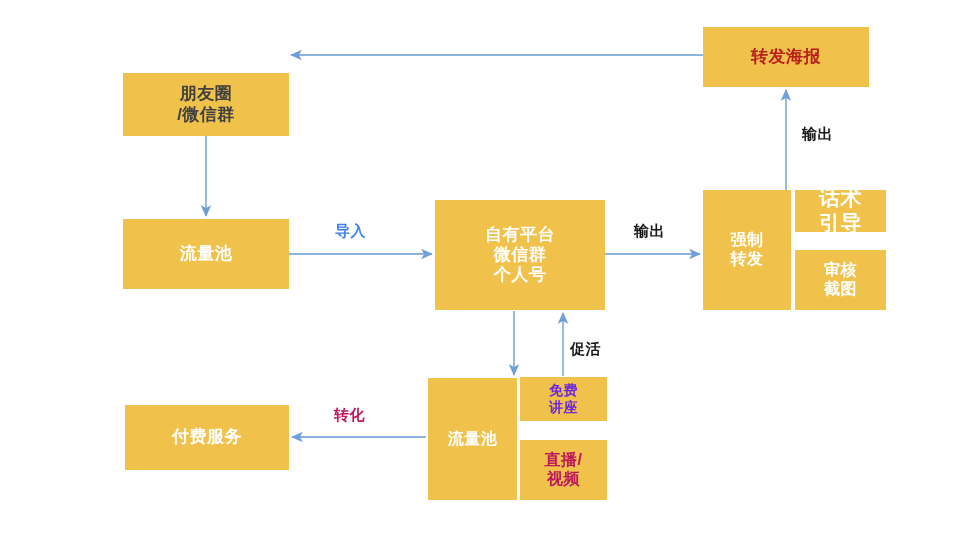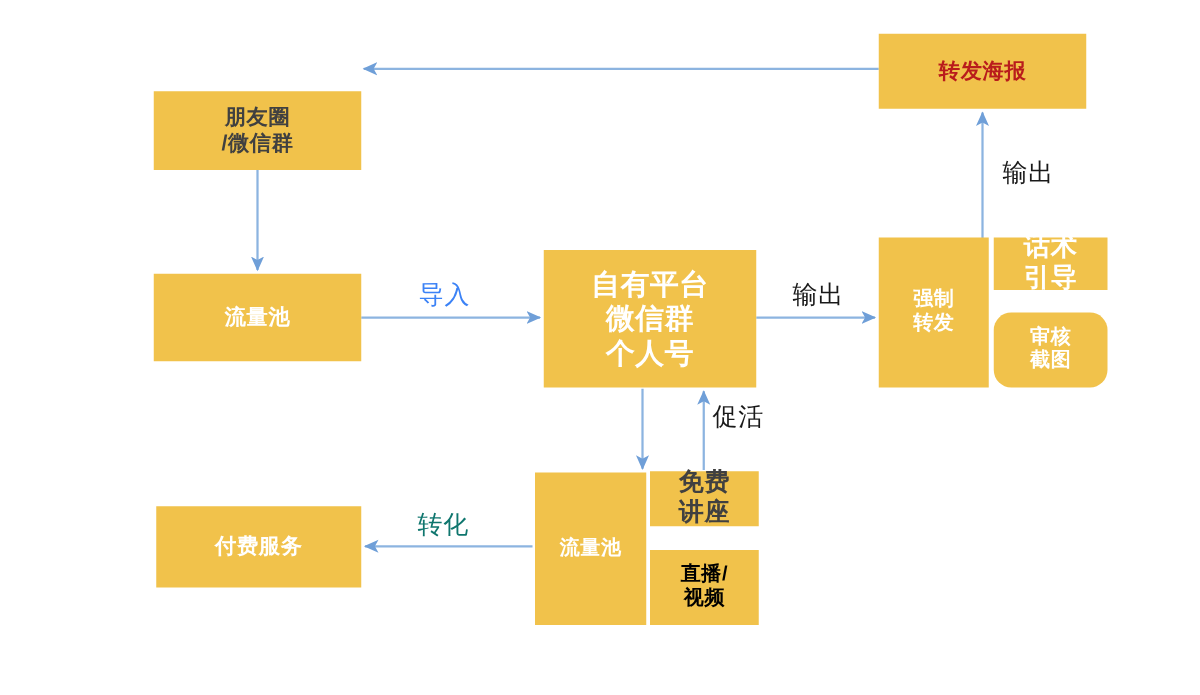--- a/index.html
+++ b/index.html
@@ -26,22 +26,22 @@
     text-align: center;
     font-weight: 700;
     line-height: 1.18;
     box-sizing: border-box;
     letter-spacing: 0.5px;
   }
   .node .ln { display: block; white-space: nowrap; }
   .edge-label {
     position: absolute;
     color: #191919;
-    font-weight: 400;
-    font-size: 20px;
+    font-weight: 700;
+    font-size: 15px;
     white-space: nowrap;
     letter-spacing: 0.5px;
   }
   svg.edges {
     position: absolute;
     left: 0; top: 0;
     width: 960px;
     height: 556px;
     overflow: visible;
   }
@@ -73,53 +73,53 @@
       <div class="node" style="left: 123px; top: 25px; width: 166px; height: 63px; font-size: 17px; background: rgb(241, 194, 75); color: #404040; margin-top: 48px;">
         <span class="ln">朋友圈</span>
         <span class="ln">/微信群</span>
       </div>
       <div class="node" style="left: 703px; top: 27px; width: 166px; height: 60px; font-size: 17px; background: rgb(241, 194, 75); color: #b91c1c;">
         <span class="ln">转发海报</span>
       </div>
       <div class="node" style="left: 123px; top: 219px; width: 166px; height: 70px; font-size: 17px; background: rgb(241, 194, 75); color: rgb(255, 255, 255);">
         <span class="ln">流量池</span>
       </div>
-      <div class="node" style="left: 435px; top: 200px; width: 170px; height: 110px; font-size: 23px; background: rgb(241, 194, 75); color: rgb(255, 255, 255);">
+      <div class="node" style="left: 435px; top: 200px; width: 170px; height: 110px; font-size: 17px; background: rgb(241, 194, 75); color: rgb(255, 255, 255);">
         <span class="ln">自有平台</span>
         <span class="ln">微信群</span>
         <span class="ln">个人号</span>
       </div>
       <div class="node" style="left: 703px; top: 190px; width: 88px; height: 120px; font-size: 16px; background: rgb(241, 194, 75); color: rgb(255, 255, 255);">
         <span class="ln">强制</span>
         <span class="ln">转发</span>
       </div>
       <div class="node" style="left: 795px; top: 190px; width: 91px; height: 42px; font-size: 21px; background: rgb(241, 194, 75); color: rgb(255, 255, 255);">
         <span class="ln">话术</span>
         <span class="ln">引导</span>
       </div>
-      <div class="node" style="left: 795px; top: 250px; width: 91px; height: 60px; font-size: 16px; background: rgb(241, 194, 75); color: rgb(255, 255, 255); border-radius: 14px;">
+      <div class="node" style="left: 795px; top: 250px; width: 91px; height: 60px; font-size: 16px; background: rgb(241, 194, 75); color: rgb(255, 255, 255);">
         <span class="ln">审核</span>
         <span class="ln">截图</span>
       </div>
       <div class="node" style="left: 125px; top: 405px; width: 164px; height: 65px; font-size: 17px; background: rgb(241, 194, 75); color: rgb(255, 255, 255); text-align: right;">
         <span class="ln">付费服务</span>
       </div>
       <div class="node" style="left: 428px; top: 378px; width: 89px; height: 122px; font-size: 16px; background: rgb(241, 194, 75); color: rgb(255, 255, 255);">
         <span class="ln">流量池</span>
       </div>
-      <div class="node" style="left: 520px; top: 377px; width: 87px; height: 44px; font-size: 20px; background: rgb(241, 194, 75); color: #404040;">
+      <div class="node" style="left: 520px; top: 377px; width: 87px; height: 44px; font-size: 14px; background: rgb(241, 194, 75); color: #6d28d9;">
         <span class="ln">免费</span>
         <span class="ln">讲座</span>
       </div>
-      <div class="node" style="left: 520px; top: 440px; width: 87px; height: 60px; font-size: 16px; background: rgb(241, 194, 75); color: #000000;">
+      <div class="node" style="left: 520px; top: 440px; width: 87px; height: 60px; font-size: 16px; background: rgb(241, 194, 75); color: #be185d;">
         <span class="ln">直播/</span>
         <span class="ln">视频</span>
       </div>
     </div>
   <div id="label-layer">
       <div class="edge-label" style="left: 335px; top: 222px; color: #3b82f6;">导入</div>
       <div class="edge-label" style="left: 634px; top: 222px; color: rgb(25, 25, 25);">输出</div>
       <div class="edge-label" style="left: 802px; top: 125px; color: rgb(25, 25, 25);">输出</div>
-      <div class="edge-label" style="left: 570px; top: 320px; color: rgb(25, 25, 25);">促活</div>
-      <div class="edge-label" style="left: 334px; top: 406px; color: #0f766e;">转化</div>
+      <div class="edge-label" style="left: 570px; top: 340px; color: rgb(25, 25, 25);">促活</div>
+      <div class="edge-label" style="left: 334px; top: 406px; color: #be185d;">转化</div>
     </div>
 
 </div>
 
 </body></html>

